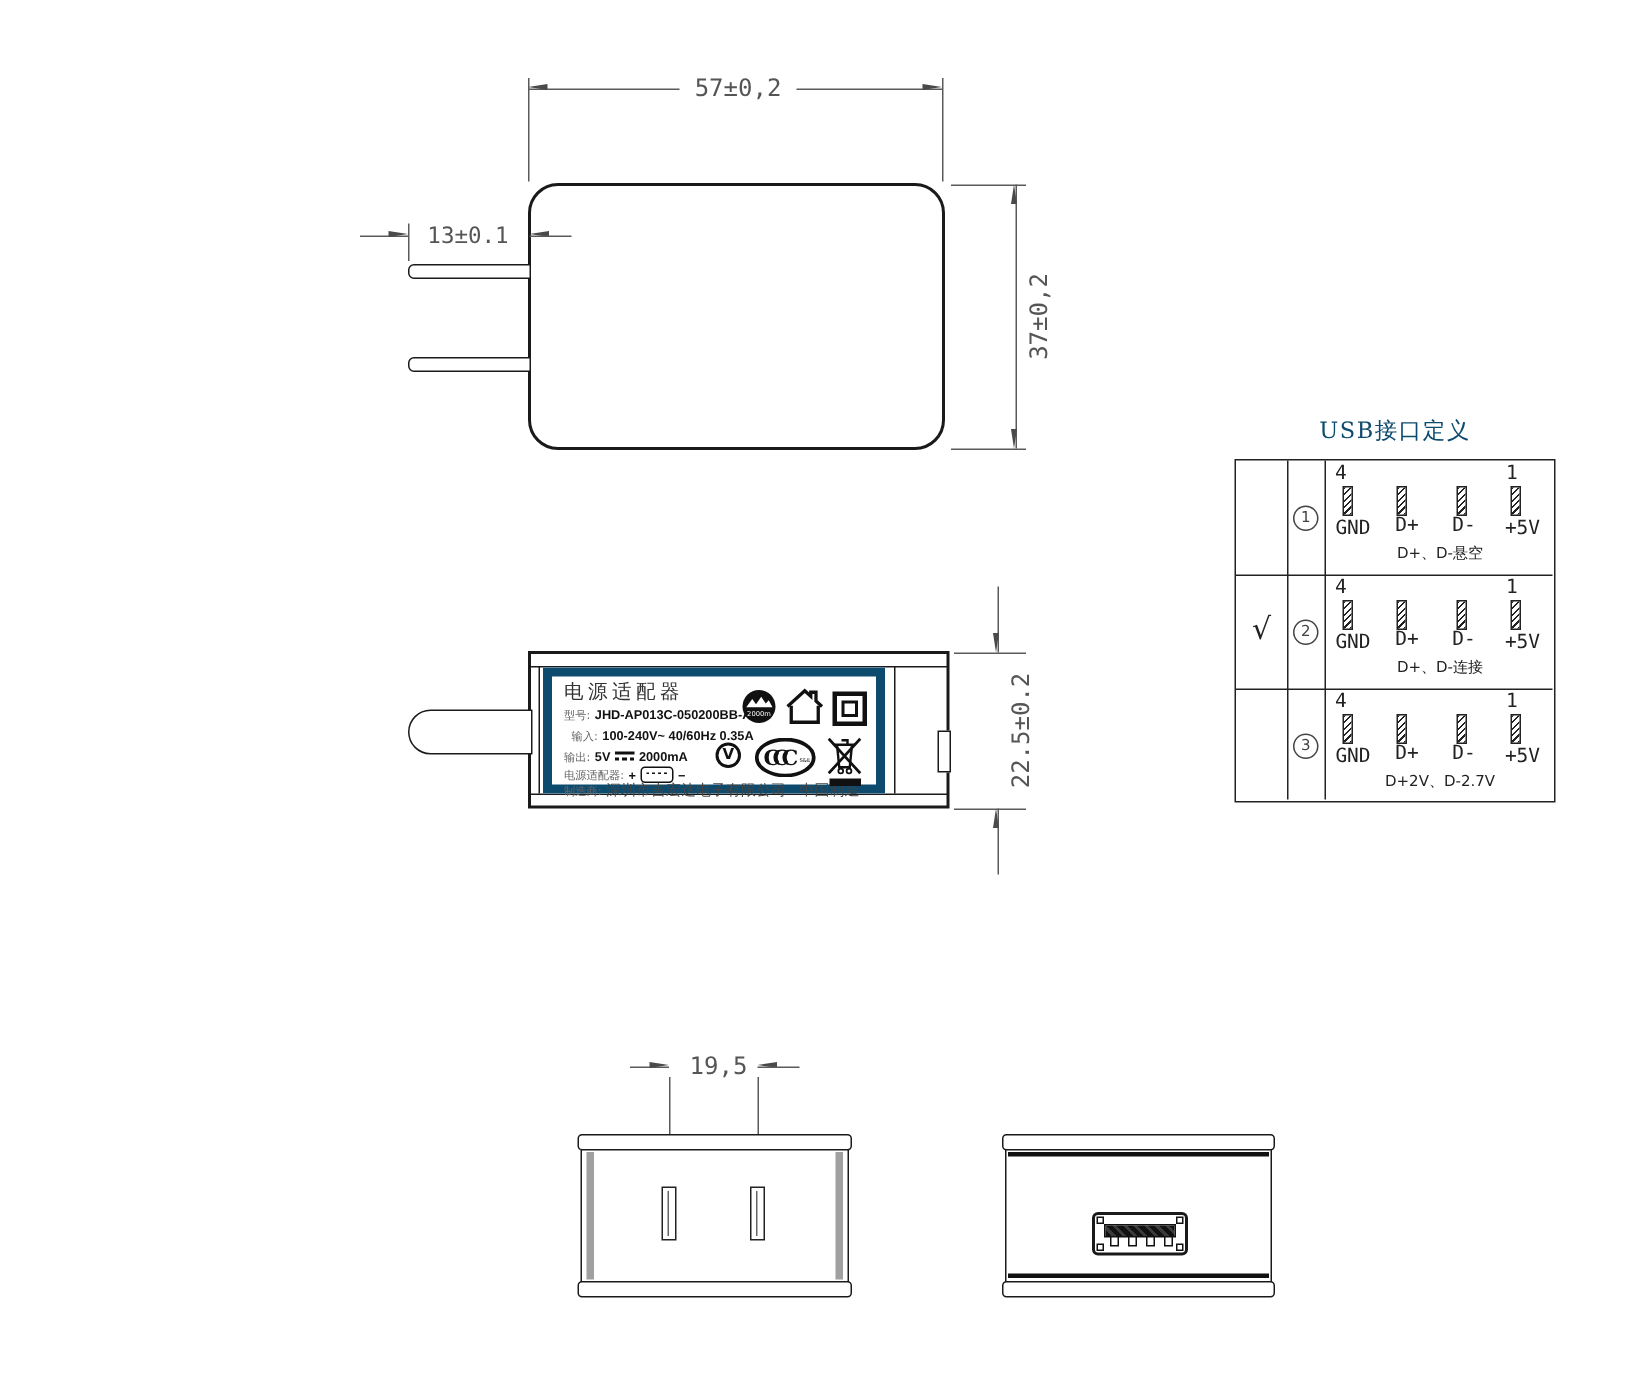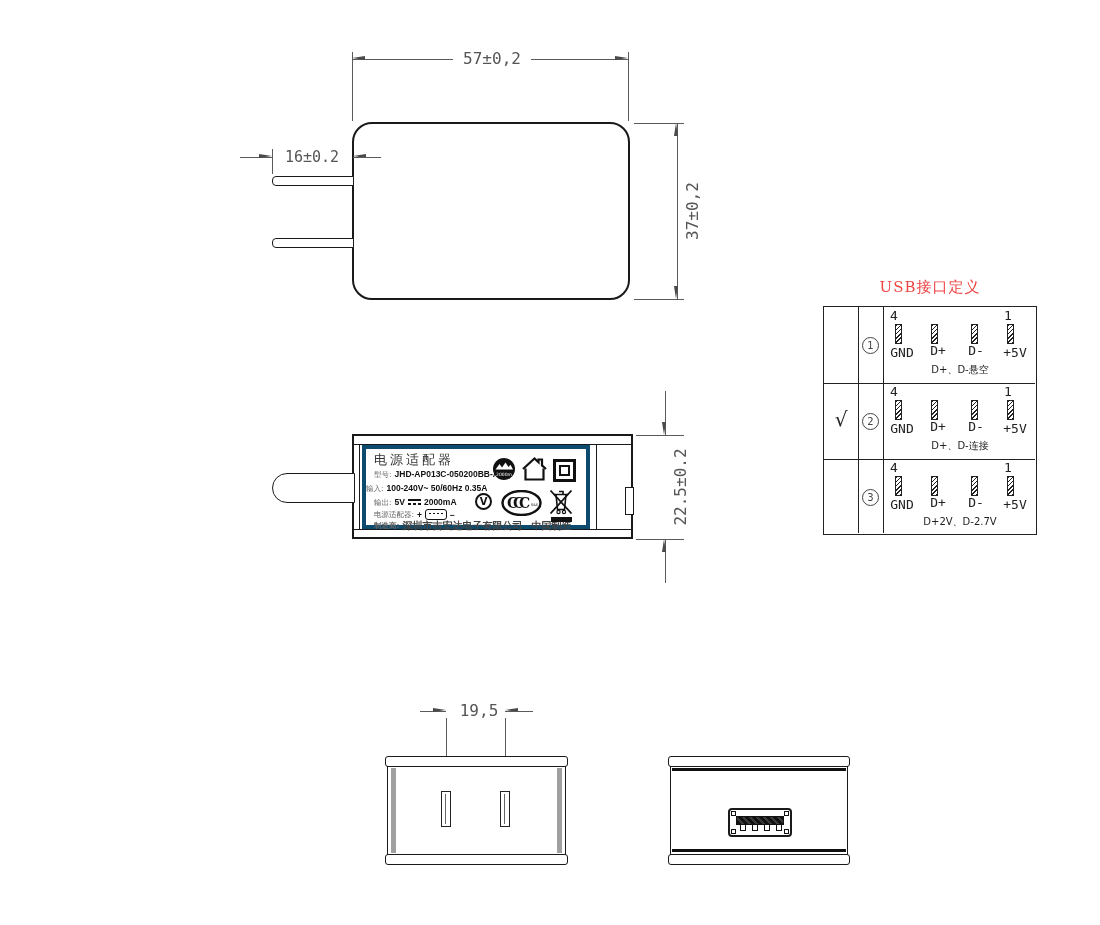--- a/index.html
+++ b/index.html
@@ -27,23 +27,23 @@
   #usb-table{position:absolute;box-sizing:border-box;border:1.5px solid #222;background:#fff;}
   .trow{position:absolute;left:0;width:100%;}
   .pin{position:absolute;box-sizing:border-box;width:7px;height:20px;border:1px solid #222;
        background:repeating-linear-gradient(135deg,#222 0 1px,#fff 1px 3px);}
   .pinnum{position:absolute;font-family:"DejaVu Sans Mono",monospace;font-size:13px;color:#222;text-align:center;line-height:14px;}
   .pinlab{position:absolute;font-family:"DejaVu Sans Mono",monospace;font-size:13px;color:#222;text-align:center;line-height:15px;white-space:nowrap;}
   .pinnote{position:absolute;font-size:10px;color:#222;text-align:center;line-height:12px;white-space:nowrap;font-family:"DejaVu Sans",sans-serif;}
   .circnum{position:absolute;width:15px;height:15px;border:1px solid #444;border-radius:50%;
            font-size:10px;line-height:15px;text-align:center;color:#444;}
   .checkmark{position:absolute;font-size:20px;color:#222;text-align:center;}
-  .ttl{position:absolute;font-family:"DejaVu Serif",serif;font-size:15px;color:#ef4444;text-align:center;letter-spacing:1px;}
-  
-  #label-box{position:absolute;box-sizing:border-box;border:4px solid #0c4a6e;background:#fff;}
+  .ttl{position:absolute;font-family:"DejaVu Serif",serif;font-size:15px;color:#0c4a6e;text-align:center;letter-spacing:1px;}
+  
+  #label-box{position:absolute;box-sizing:border-box;border:6px solid #0c4a6e;background:#fff;}
   .lab-title{position:absolute;font-size:13px;letter-spacing:3px;color:#333;line-height:14px;}
   .lab-row{position:absolute;display:flex;align-items:center;gap:3px;white-space:nowrap;}
   .lab-key{font-size:7.5px;color:#666;line-height:9px;}
   .lab-val{font-family:"Liberation Sans",sans-serif;font-weight:bold;font-size:8.5px;color:#111;line-height:10px;}
   .lab-val-sm{font-family:"Liberation Sans",sans-serif;font-size:10px;color:#444;line-height:9px;}
   .dc{display:inline-block;width:13px;height:8px;position:relative;}
   .dc::before{content:"";position:absolute;left:0;right:0;top:1px;height:2px;background:#111;}
   .dc::after{content:"";position:absolute;left:0;right:0;top:5px;height:1.5px;
              background:repeating-linear-gradient(90deg,#111 0 3px,transparent 3px 5px);}
   .usbmini{display:inline-block;width:20px;height:9px;border:1.5px solid #111;border-radius:3px;position:relative;background:#fff;}
@@ -86,21 +86,21 @@
     <div class="ah ah-u" style="left:674px;top:123px;"></div>
     <div class="ah ah-d" style="left:674px;top:286px;"></div>
     <div class="dimtxt rot" style="left:650px;top:203px;width:80px;">37±0,2</div>
 
     <div class="rect-thin" style="left:272px;top:176px;width:82px;height:10px;border-radius:4px 0 0 4px;"></div>
     <div class="rect-thin" style="left:272px;top:238px;width:82px;height:10px;border-radius:4px 0 0 4px;"></div>
 
     <div class="vl" style="left:272px;top:149px;height:25px;"></div>
     <div class="hl" style="left:240px;top:157px;width:32px;"></div>
     <div class="ah ah-r" style="left:259px;top:154px;"></div>
-    <div class="dimtxt" style="left:276px;top:149px;width:66px;font-size:15px;">16±0.2</div>
+    <div class="dimtxt" style="left:276px;top:149px;width:66px;font-size:15px;">13±0.1</div>
     <div class="ah ah-l" style="left:353px;top:154px;"></div>
     <div class="hl" style="left:353px;top:157px;width:28px;"></div>
   </div>
 
   <div>
     <div class="rect" style="left:352px;top:434px;width:281px;height:105px;"></div>
     <div class="ohl" style="left:353px;top:444px;width:279px;"></div>
     <div class="ohl" style="left:353px;top:529px;width:279px;"></div>
     <div class="ovl" style="left:359px;top:444px;height:85px;"></div>
     <div class="ovl" style="left:596px;top:444px;height:85px;"></div>
@@ -118,40 +118,40 @@
     <div class="dimtxt rot" style="left:633px;top:479px;width:90px;">22.5±0.2</div>
 
     <div id="label-box" style="left:362px;top:445px;width:228px;height:84px;">
       <div class="lab-title" style="left:8px;top:4px;">电源适配器</div>
 
       <div class="lab-row" style="left:8px;top:20px;">
         <span class="lab-key">型号:</span>
         <span class="lab-val">JHD-AP013C-050200BB-A</span>
       </div>
 
-      <div class="lab-row" style="left:0;top:34px;">
+      <div class="lab-row" style="left:13px;top:34px;">
         <span class="lab-key">输入:</span>
-        <span class="lab-val">100-240V~  50/60Hz  0.35A</span>
+        <span class="lab-val">100-240V~  40/60Hz  0.35A</span>
       </div>
 
       <div class="lab-row" style="left:8px;top:48px;">
         <span class="lab-key">输出:</span>
         <span class="lab-val">5V</span>
         <span class="dc"></span>
         <span class="lab-val">2000mA</span>
       </div>
 
       <div class="lab-row" style="left:8px;top:60px;">
         <span class="lab-key">电源适配器:</span>
         <span class="lab-val">+</span>
         <span class="usbmini"></span>
         <span class="lab-val">−</span>
       </div>
 
-      <div class="lab-row" style="left:8px;top:72px;font-weight:bold;">
+      <div class="lab-row" style="left:8px;top:72px;">
         <span class="lab-key">制造商:</span>
         <span class="lab-val-sm">深圳市吉宏达电子有限公司</span>
         <span class="lab-val-sm" style="margin-left:6px;">中国制造</span>
       </div>
 
       <svg class="icon" style="left:126px;top:8px;" width="24" height="24" viewBox="0 0 24 24">
         <circle cx="12" cy="12" r="11" fill="#111"></circle>
         <path d="M3.5 12.5 L7.5 7 L10 10.5 L13.5 5.5 L16.5 10 L18.5 7.8 L21 12.5 Z" fill="#fff"></path>
         <text x="12" y="18.5" text-anchor="middle" font-size="4.5" fill="#fff" font-family="DejaVu Sans, sans-serif">2000m</text>
       </svg>

